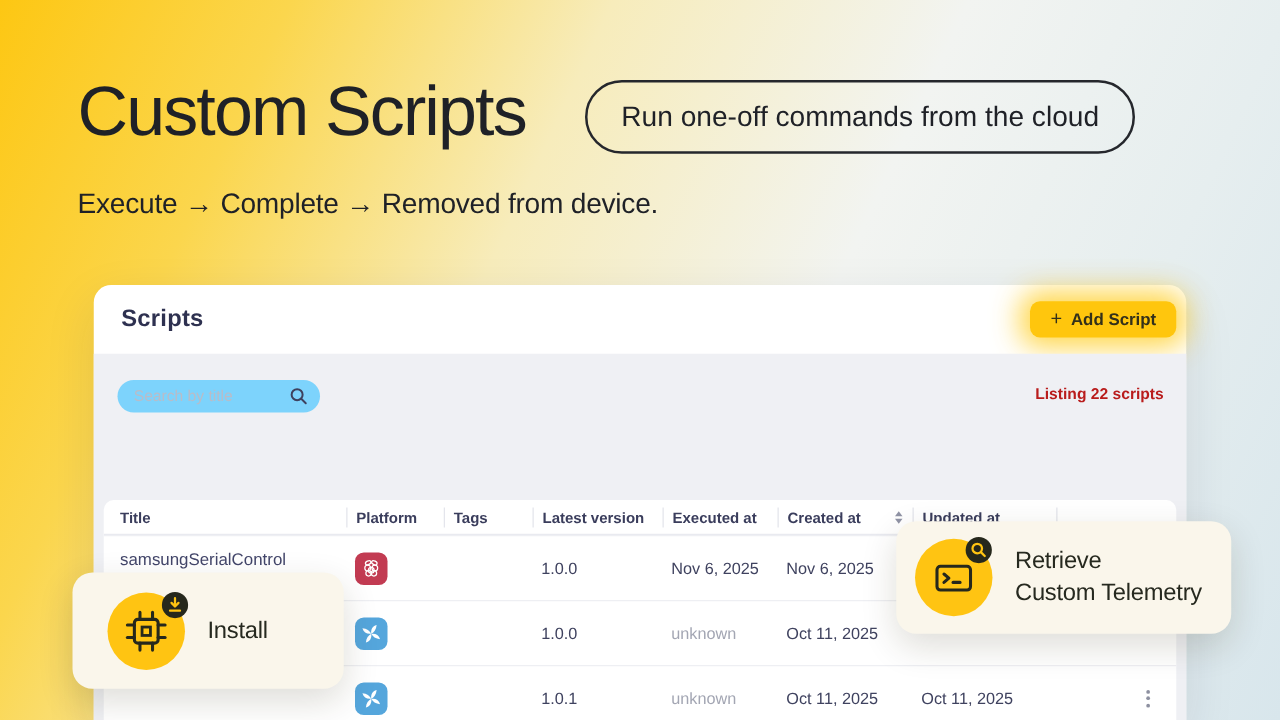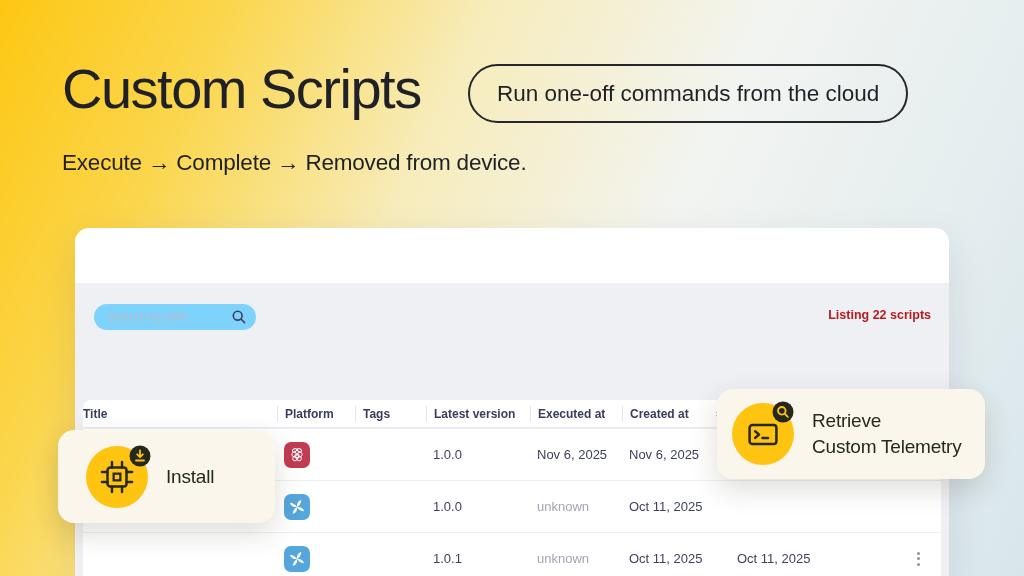--- a/index.html
+++ b/index.html
@@ -75,21 +75,21 @@
     display:grid;
     grid-template-columns:194px 78px 71px 104px 92px 108px 115px 1fr;
     align-items:center;
   }
   .thead { height:28px; border-bottom:1px solid #E9EAF0; }
   .thead .th {
     font-size:12px; font-weight:700; color:#3A3D5C;
     padding-left:7px; height:16px; line-height:16px;
     border-left:1px solid #E4E5EC; display:flex; align-items:center;
   }
-  .thead .th:first-child { border-left:none; padding-left:0; }
+  .thead .th:first-child { border-left:none; padding-left:13px; }
   .sort { display:flex; flex-direction:column; gap:2px; margin-left:auto; margin-right:8px; }
   .sort i { display:block; width:0; height:0; border-left:3.5px solid transparent; border-right:3.5px solid transparent; }
   .sort .up { border-bottom:4px solid #9093A5; }
   .sort .down { border-top:4px solid #9093A5; }
 
   .row { height:52px; border-top:1px solid #EEEFF3; font-size:13px; color:#3F425F; }
   .row:first-of-type { border-top:none; }
   .cell { padding-left:7px; }
   .cell-title { padding-left:13px; }
   .cell-title .t { font-size:13.5px; color:#43466A; }
@@ -103,21 +103,21 @@
     width:26px; height:26px; border-radius:7px; display:inline-flex;
     align-items:center; justify-content:center; vertical-align:middle;
   }
   .ic-raspberry { background:#C23B52; }
   .ic-tizen { background:#55A6DC; }
 
   
   .callout {
     position:absolute; background:#FAF6EB; border-radius:16px;
     box-shadow:0 10px 28px rgba(50,45,15,0.16);
-    display:flex; align-items:center;
+    display:flex; align-items:center;margin-top:28px;
   }
   .callout-install { left:58px; top:430px; width:217px; height:93px; padding-left:28px; }
   .callout-telemetry { left:717px; top:389px; width:268px; height:90px; padding-left:15px; }
   .badge-circle {
     position:relative; width:62px; height:62px; border-radius:50%;
     background:#FFC412; display:flex; align-items:center; justify-content:center;
     flex:0 0 62px;
   }
   .mini-badge {
     position:absolute; top:-1px; right:-3px; width:22px; height:22px;
@@ -125,20 +125,27 @@
   .callout-text { margin-left:18px; font-size:19px; line-height:26px; color:#26291F; letter-spacing:-0.2px; }
 </style>
 </head>
 <body>
 
 <div class="hero-title">Custom Scripts</div>
 <div class="hero-badge">Run one-off commands from the cloud</div>
 <div class="hero-subtitle">Execute → Complete → Removed from device.</div>
 
 <div class="panel">
+  <div class="panel-header">
+    <div class="panel-title">Scripts</div>
+    <button class="add-btn">
+      <span class="plus">+</span>
+      <span>Add Script</span>
+    </button>
+  </div>
 
   <div class="panel-body">
     <div class="search-row">
       <div class="search-box">
         <input type="text" placeholder="Search by title" style="">
         <svg class="mag" viewBox="0 0 16 16">
           <circle cx="6.7" cy="6.7" r="4.4" fill="none" stroke="#3E415E" stroke-width="1.6"></circle>
           <line x1="10.2" y1="10.2" x2="13.6" y2="13.6" stroke="#3E415E" stroke-width="1.6" stroke-linecap="round"></line>
         </svg>
       </div>

